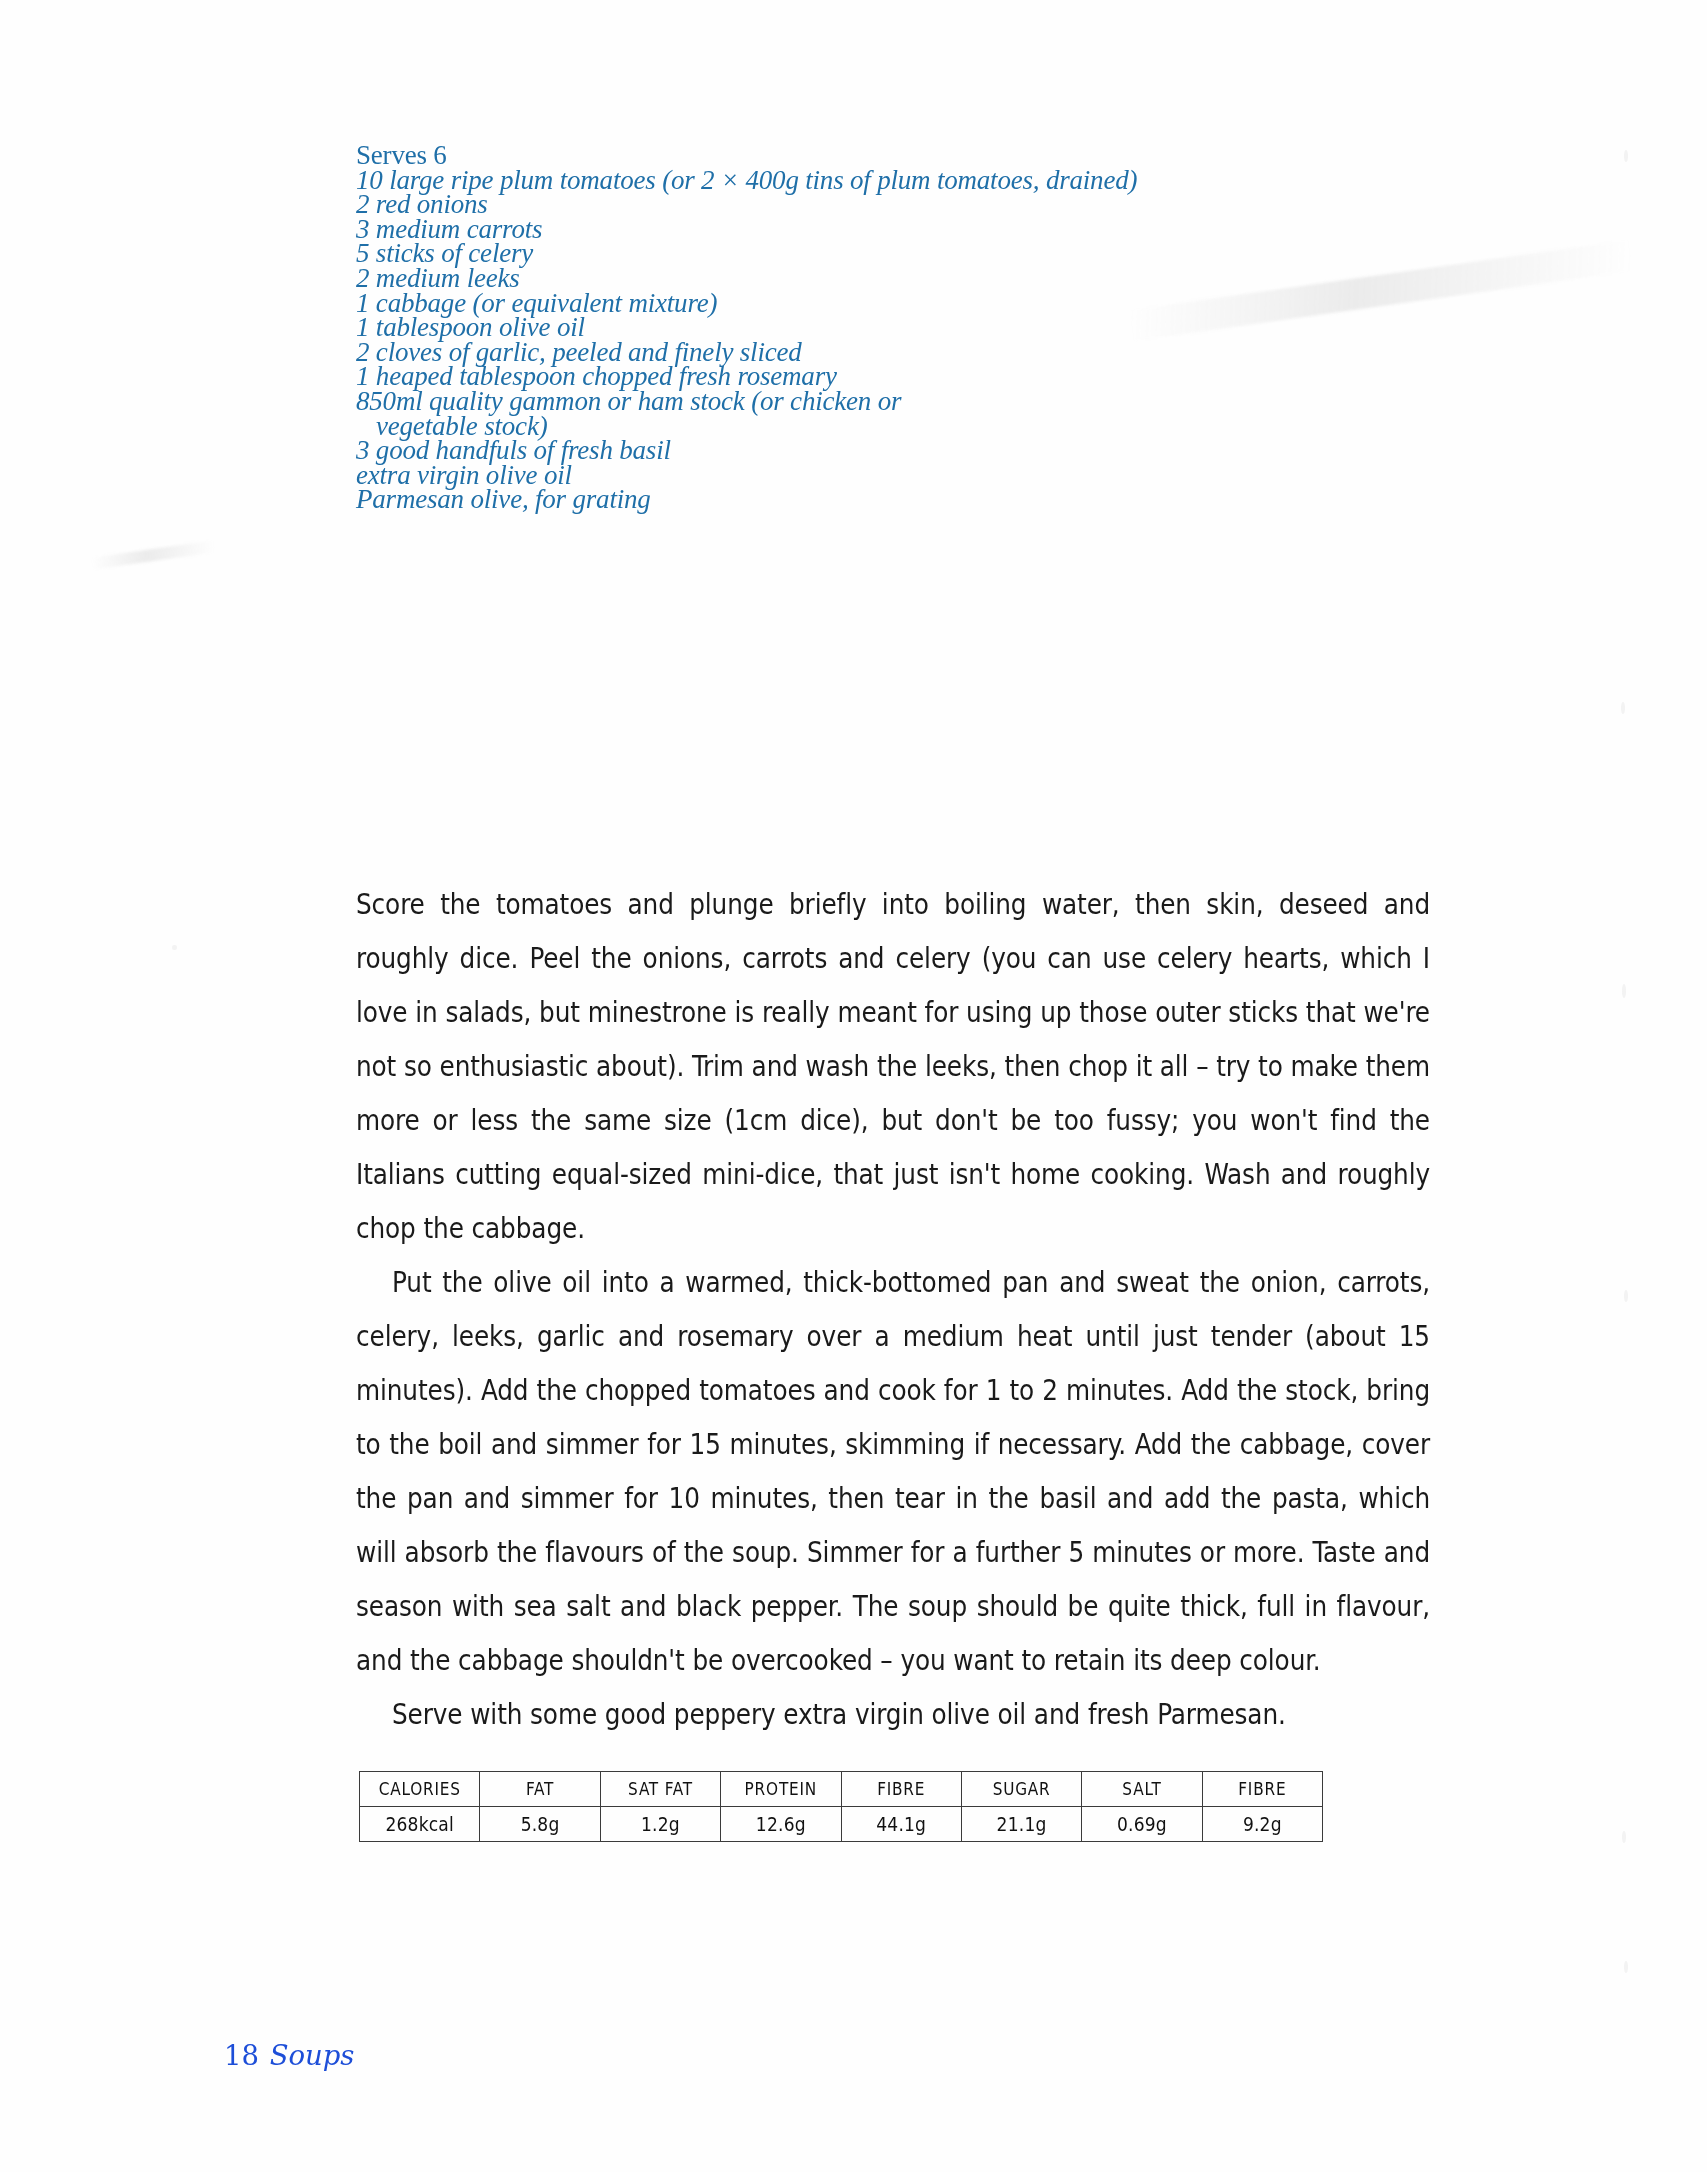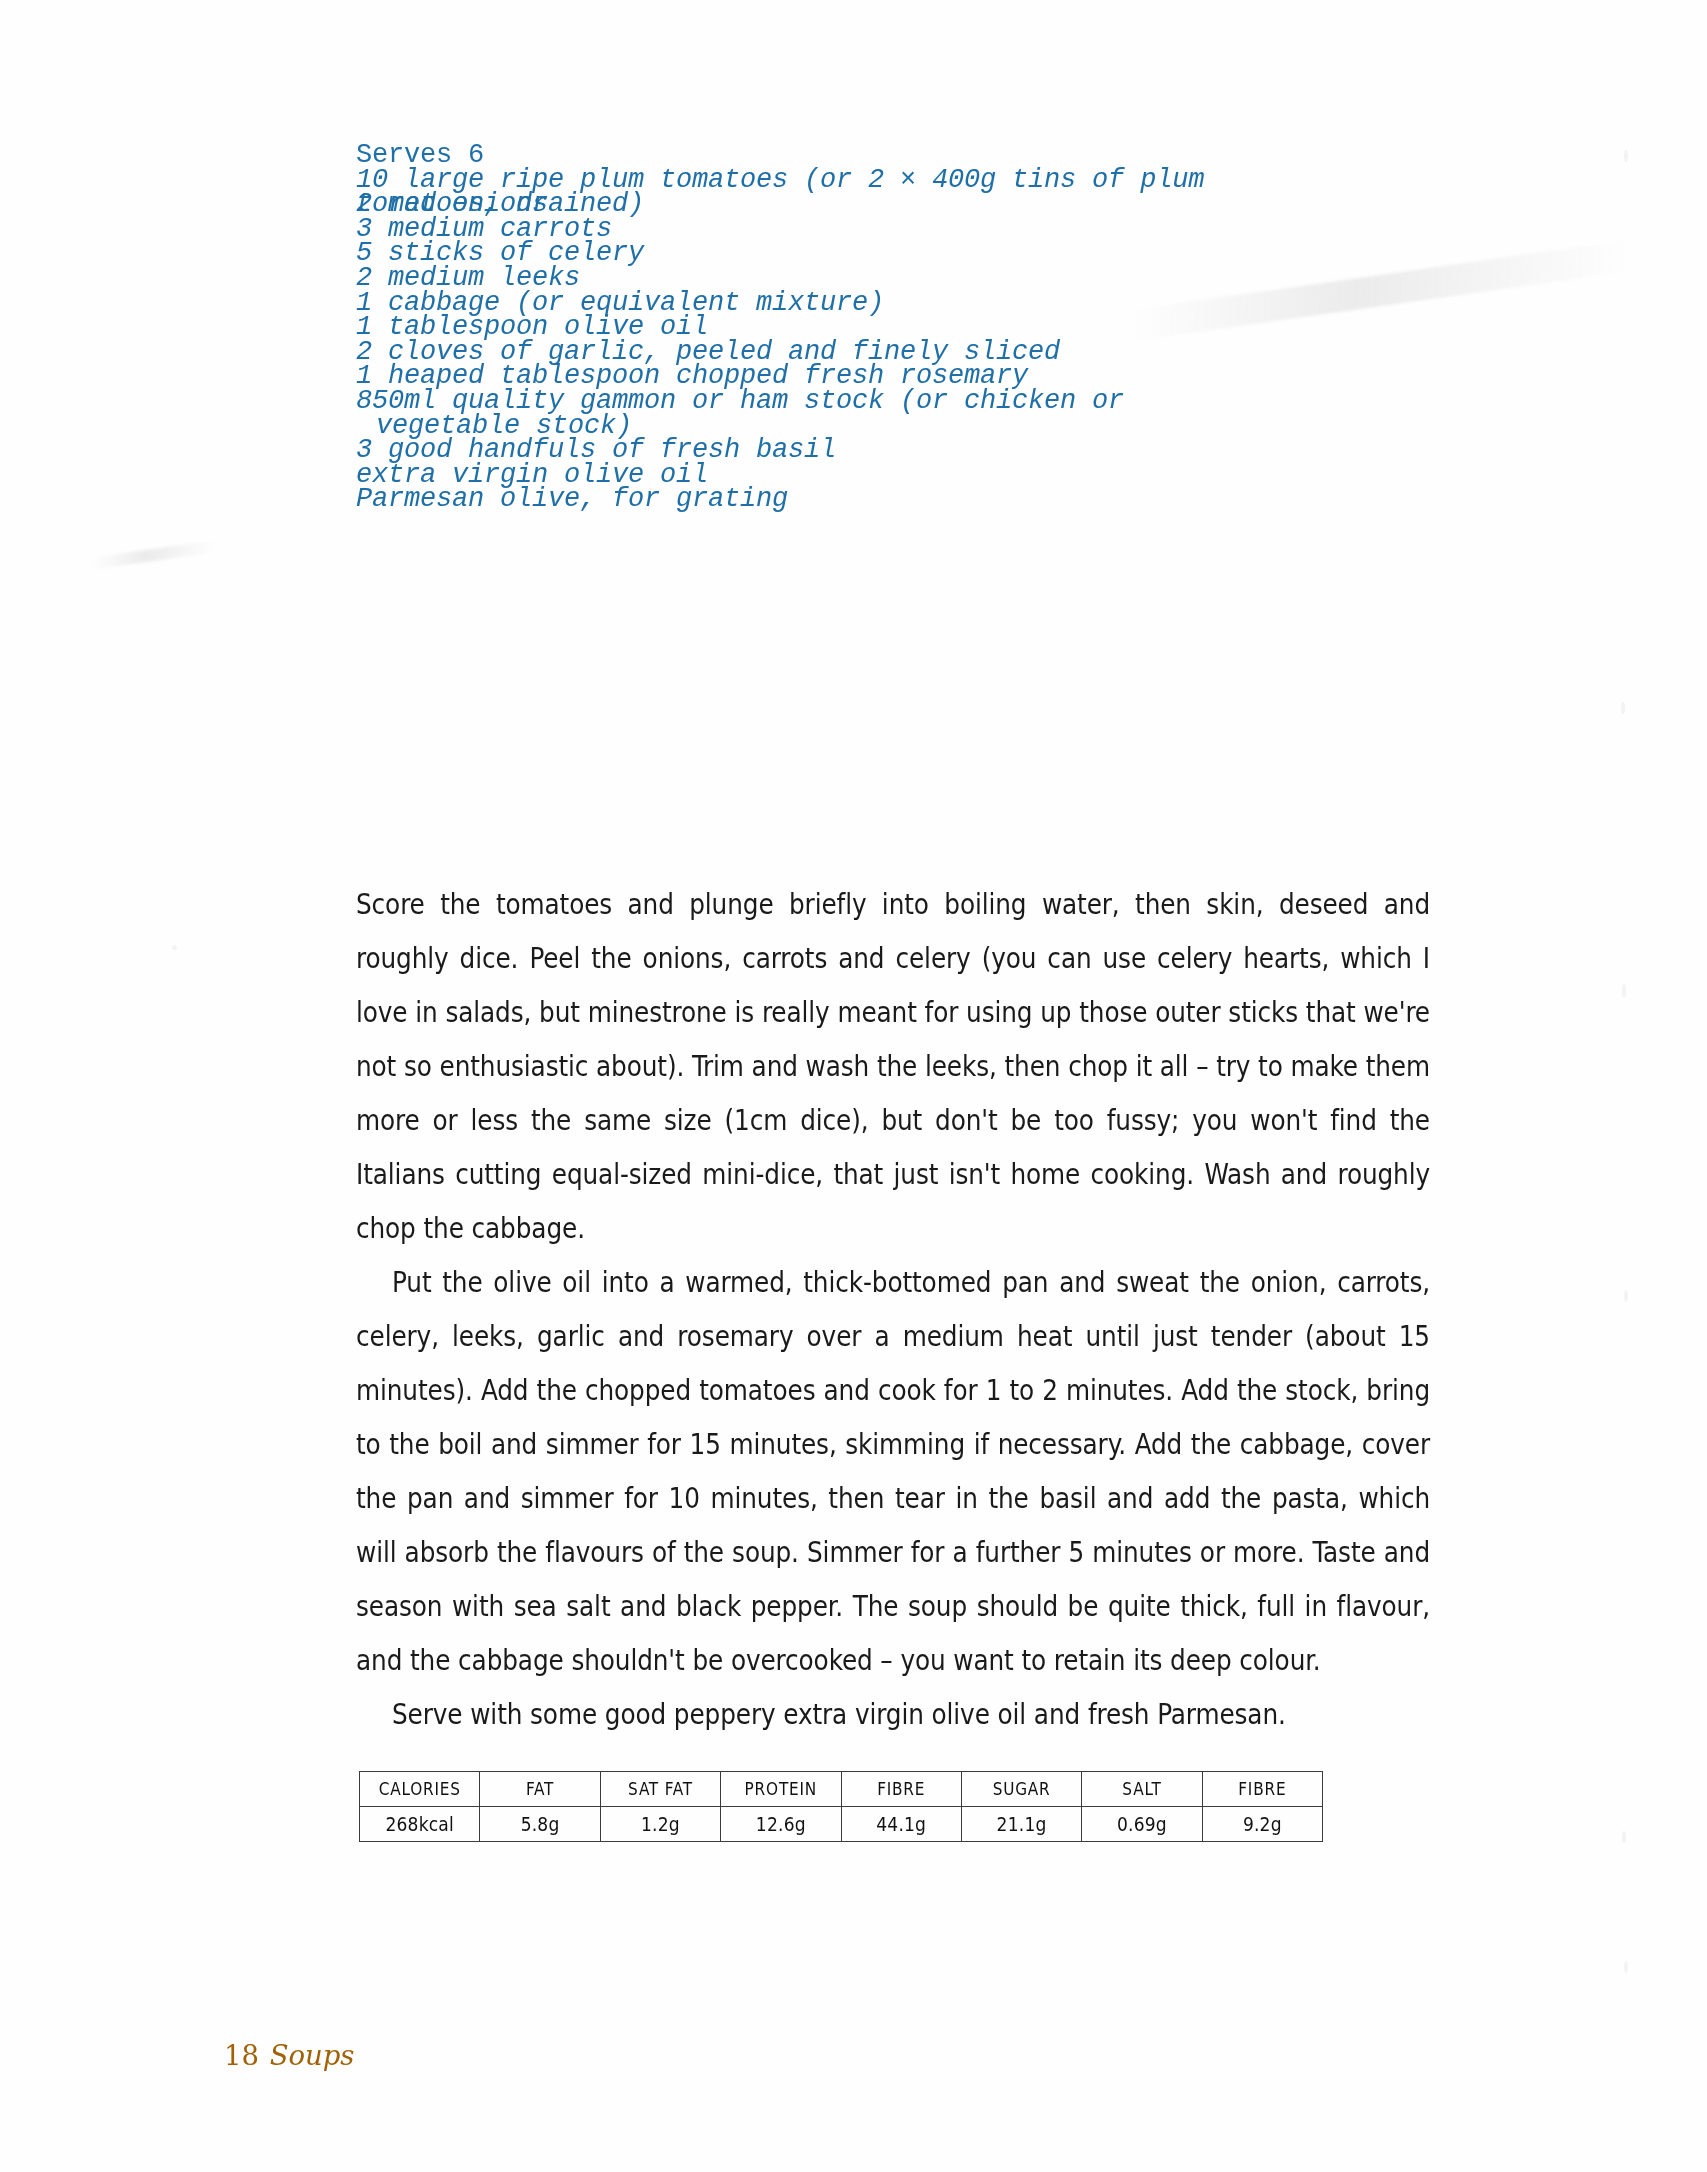--- a/index.html
+++ b/index.html
@@ -35,21 +35,21 @@
     filter: blur(1.5px);
   }
 
   
   .ingredients {
     position: absolute;
     left: 356px;
     top: 143px;
     width: 1007px;
     color: #1f6fa8;
-    font-family: Liberation Mono, monospace;
+    font-family: Liberation Serif, serif;
     font-size: 27px;
     line-height: 24.6px;
   }
   .ingredients .ing-line {
     font-style: italic;
     letter-spacing: -0.2px;
     white-space: pre-wrap;
     padding: 0;
     margin: 0;
     height: 24.6px;
@@ -112,21 +112,21 @@
     letter-spacing: 0.2px;
   }
 
   
   .folio {
     position: absolute;
     left: 189px;
     top: 2007px;
     font-family: "DejaVu Serif", "Liberation Serif", serif;
     font-size: 27.5px;
-    color: #a16207;
+    color: #1d4ed8;
     white-space: pre;
   }
   .folio .folio-num { font-style: normal; }
   .folio .folio-sec { font-style: italic; padding-left: 10.7px; }
 </style>
 </head>
 <body>
 
 <div class="page">
 

